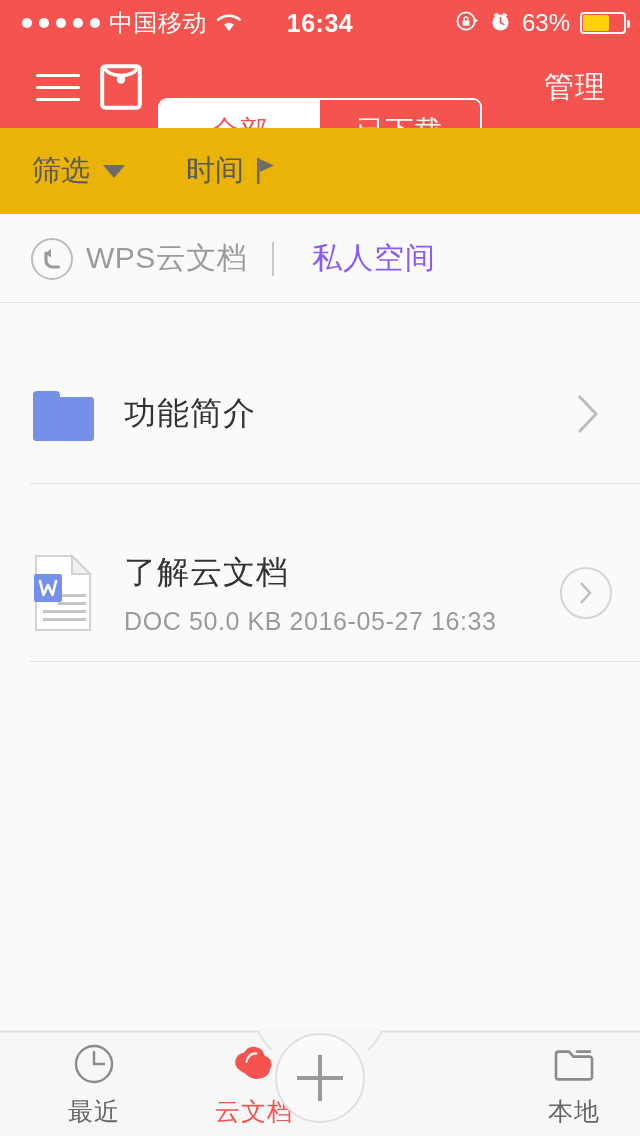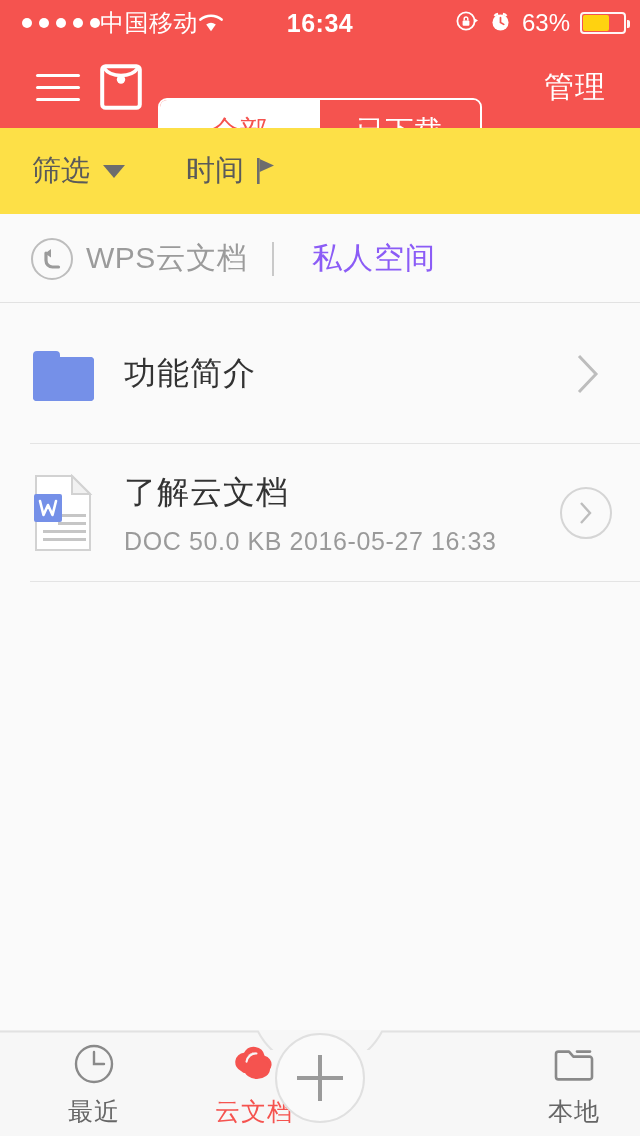--- a/index.html
+++ b/index.html
@@ -25,21 +25,21 @@
     left: 0; top: 0;
     width: 640px; height: 46px;
     background: #f5534f;
     color: #ffffff;
     display: flex;
     align-items: center;
   }
   .sb-left {
     position: absolute;
     left: 22px; top: 0; height: 46px;
-    display: flex; align-items: center; 
+    display: flex; align-items: center; gap: 9px;
   }
   .sb-dots { display: flex; align-items: center; gap: 7px; }
   .sb-dot {
     width: 10px; height: 10px; border-radius: 50%;
     background: #ffffff; display: block;
   }
   .sb-carrier {
     font-size: 24px; letter-spacing: 0.5px;
     line-height: 46px;
   }
@@ -134,21 +134,21 @@
     letter-spacing: 1px;
   }
   .seg.active { background: #ffffff; color: #f5534f; }
   .seg.inactive { background: #f5534f; color: #ffffff; }
 
   
   .filterbar {
     position: absolute;
     left: 0; top: 128px;
     width: 640px; height: 86px;
-    background: #fde047;
+    background: #eab308;
   }
   .filter-item {
     position: absolute;
     top: 0; height: 86px;
     display: flex; align-items: center; gap: 13px;
     color: #5a5a5a;
     font-size: 29px;
   }
   .filter-item.f1 { left: 32px; }
   .filter-item.f2 { left: 186px; }
@@ -195,20 +195,21 @@
     background: #e4e4e4;
   }
 
   
   .list { position: absolute; left: 0; top: 304px; width: 640px; }
   .row {
     position: relative;
     width: 640px;
     background: #fafafa;
     box-sizing: border-box;
+    margin-top: 40px;
   }
   .row.folder { height: 140px; }
   .row.file { height: 138px; }
   .row-icon {
     position: absolute;
     left: 32px; top: 50%;
     transform: translateY(-50%);
   }
   .folder-icon { width: 62px; height: 54px; }
   .doc-icon { width: 62px; height: 78px; }

